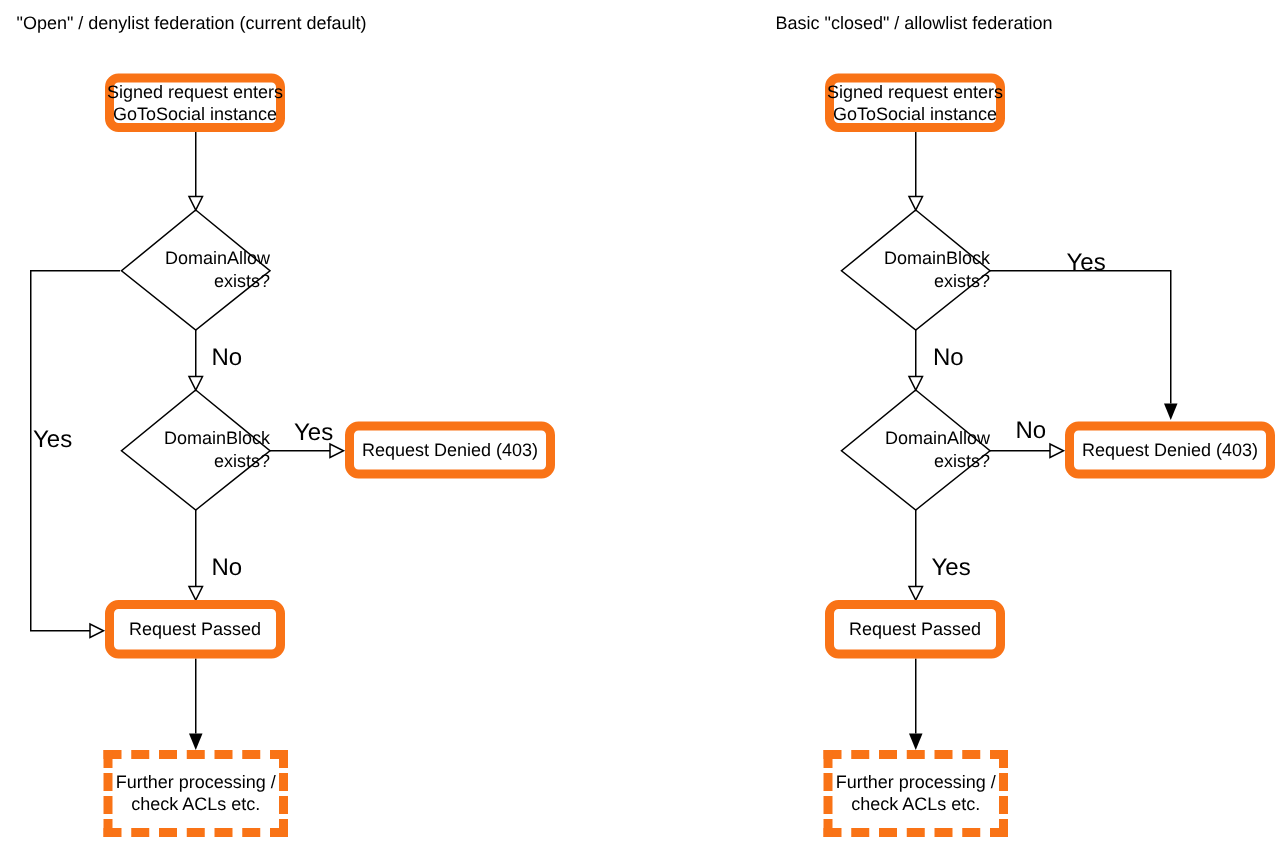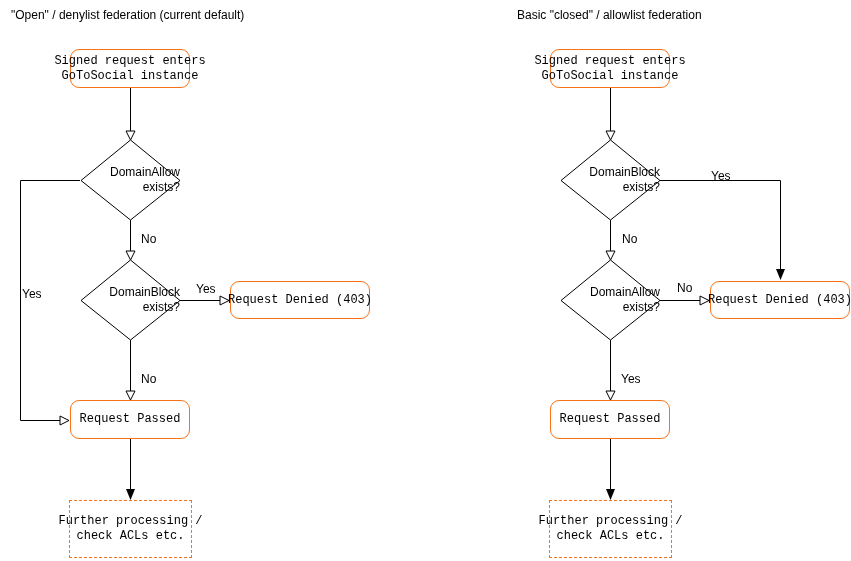--- a/index.html
+++ b/index.html
@@ -17,44 +17,43 @@
     position: absolute;
     font-size: 12px;
     line-height: 14px;
     white-space: nowrap;
     color: #000000;
   }
   .node {
     position: absolute;
     box-sizing: border-box;
     background: #ffffff;
-    border: 1px solid #f97316;
+    border: 6px solid #f97316;
     border-radius: 9px;
     display: flex;
     flex-direction: column;
     align-items: center;
     justify-content: center;
     text-align: left;
     font-size: 12px;
     line-height: 15px;
-    font-family: Liberation Mono, monospace;
   }
   .node.dashed { border-style: dashed; border-radius: 0; }
   .node .tline { white-space: nowrap; }
   .dtext {
     position: absolute;
     width: 100px;
     text-align: right;
     font-size: 12px;
     line-height: 15px;
   }
   .dtext .tline { white-space: nowrap; }
   .edge-label {
     position: absolute;
-    font-size: 12px;
+    font-size: 16px;
     line-height: 14px;
     white-space: nowrap;
   }
 </style>
 </head>
 <body>
 
 <div id="canvas">
 
   <svg id="edges" width="851" height="561" viewBox="0 0 851 561">

